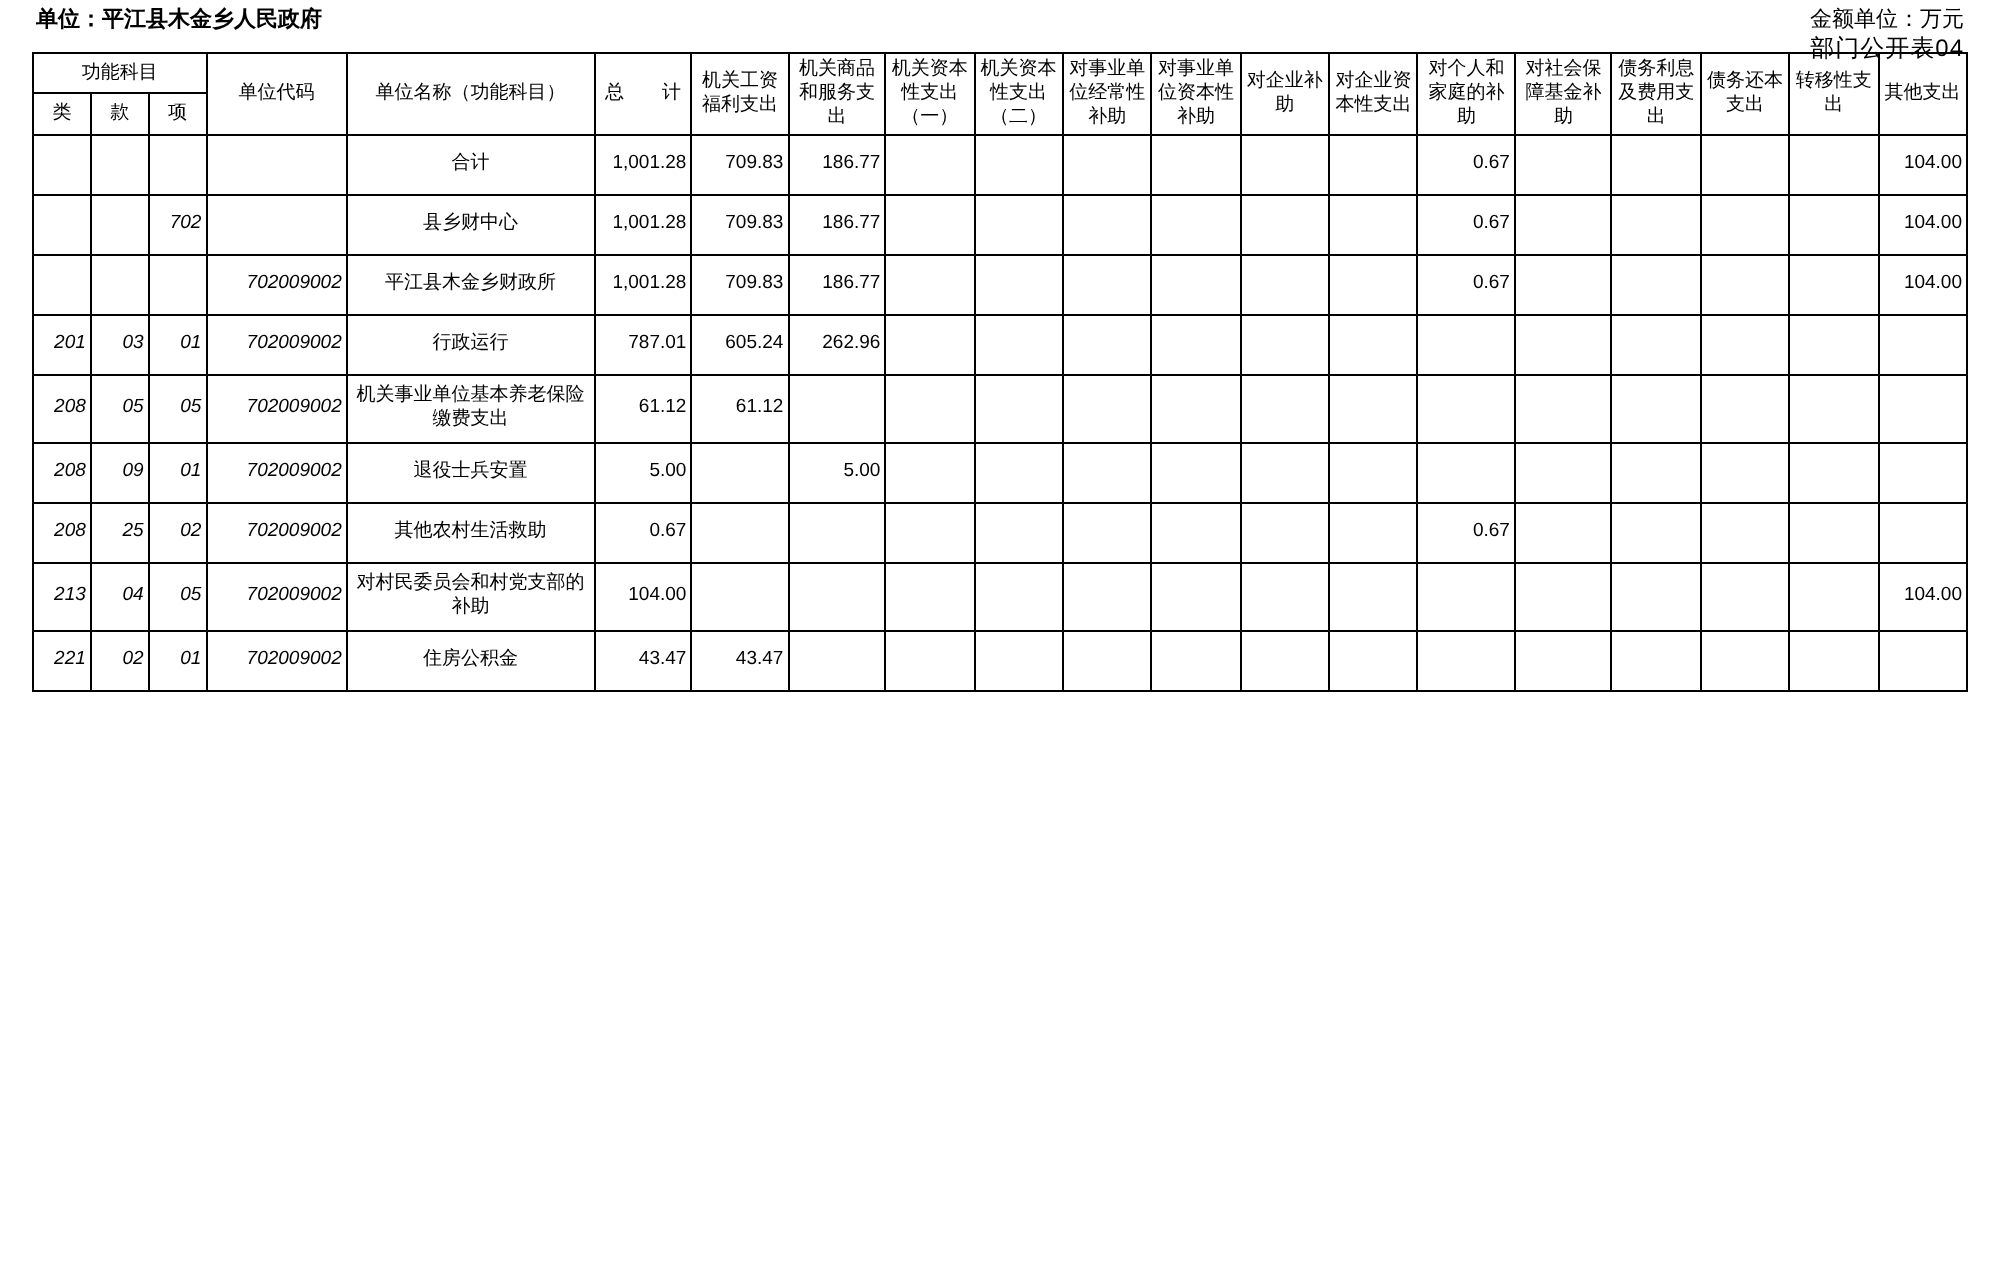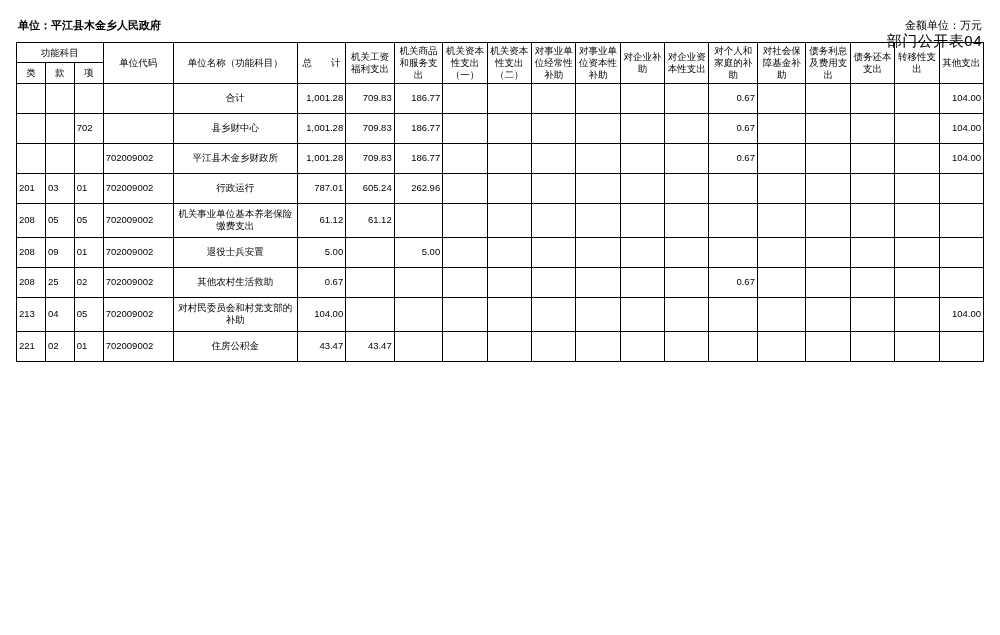--- a/index.html
+++ b/index.html
@@ -18,34 +18,34 @@
   .page {
     position: relative;
     width: 1000px;
     height: 635px;
     box-sizing: border-box;
   }
   .doc-tag {
     position: absolute;
     top: 14px;
     right: 18px;
-    font-size: 15px;
+    font-size: 12px;
     letter-spacing: 0.5px;
     text-align: center;
   }
   .doc-title {
     text-align: center;
     font-size: 21px;
     font-weight: bold;
     margin-top: 38px;
     letter-spacing: 1px;
   }
   .meta-row {
     position: relative;
-    margin-top: 18px;
+    margin-top: 2px;
     height: 16px;
     font-size: 11px;
     padding-left: 16px;
   }
   .meta-left {
     position: absolute;
     left: 18px;
     top: 0;
     font-weight: bold;
   }
@@ -79,21 +79,22 @@
   }
   .hdr-sub {
     font-size: 10px;
     text-align: center;
   }
   .hdr-wide {
     font-size: 10px;
     text-align: center;
   }
   td.c {
-    text-align: left;
+    text-align: right;
+    font-style: italic;
   }
   td.l {
     text-align: center;
     padding-left: 4px;
     margin-top: 34px;
   }
   td.r {
     text-align: right;
     padding-right: 4px;
   }

